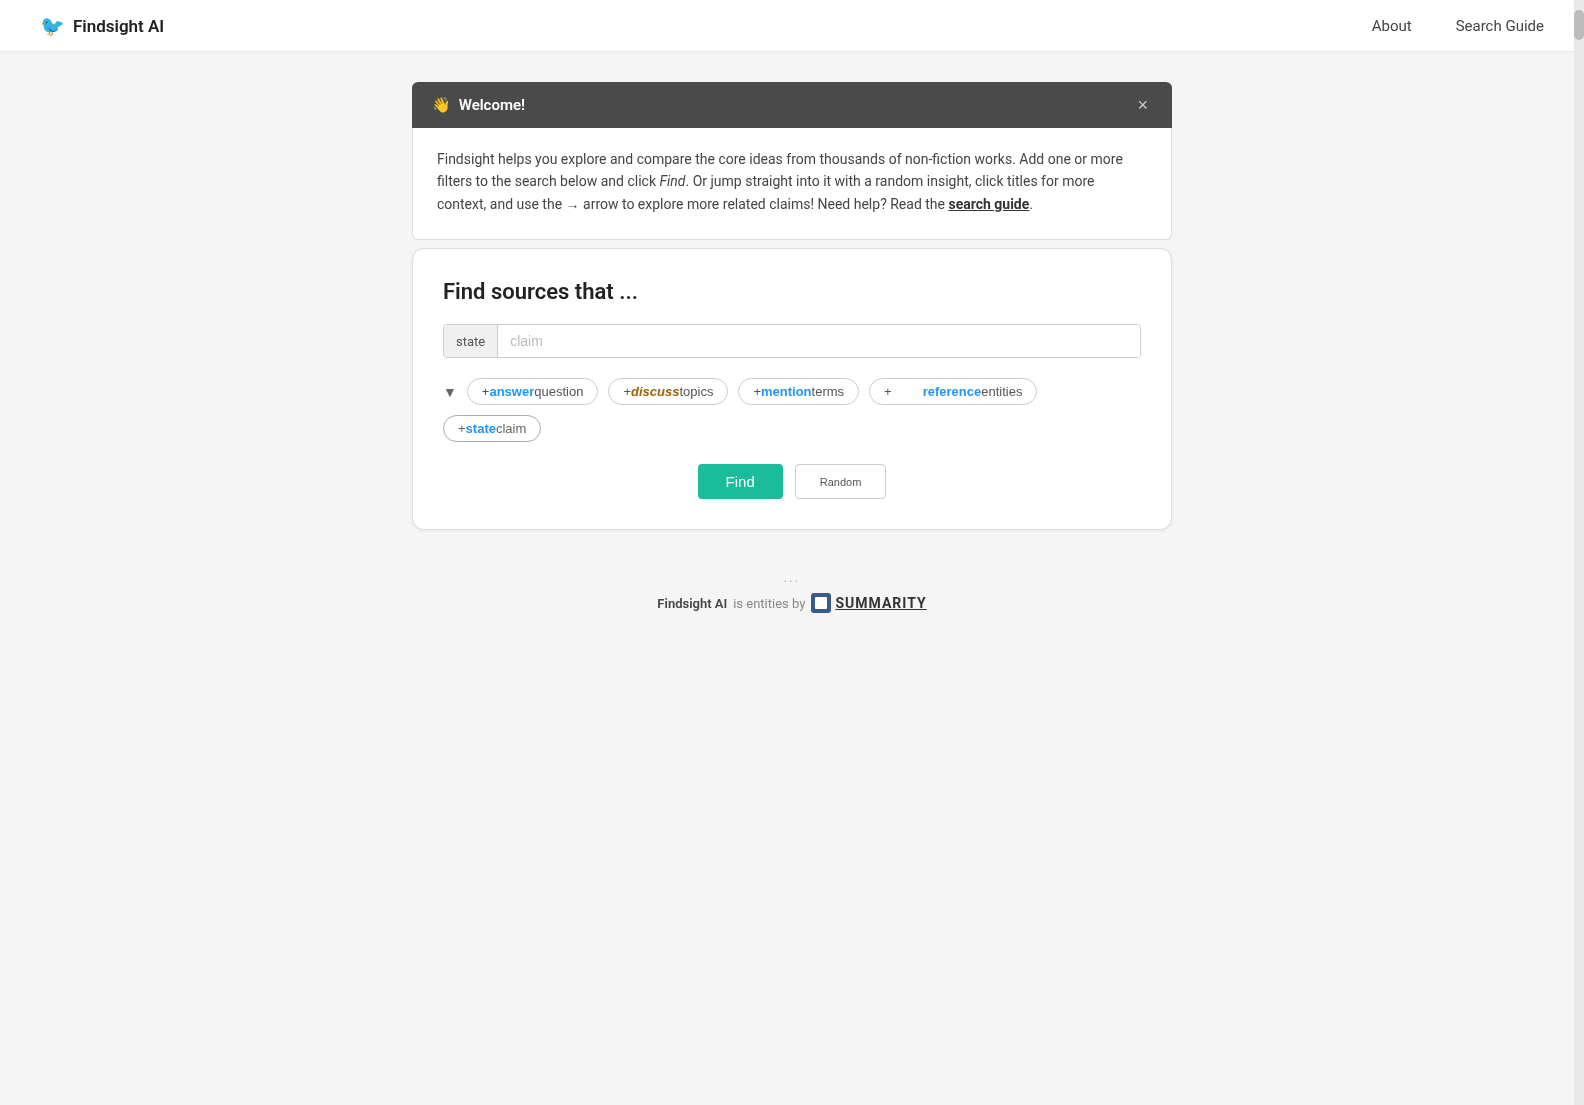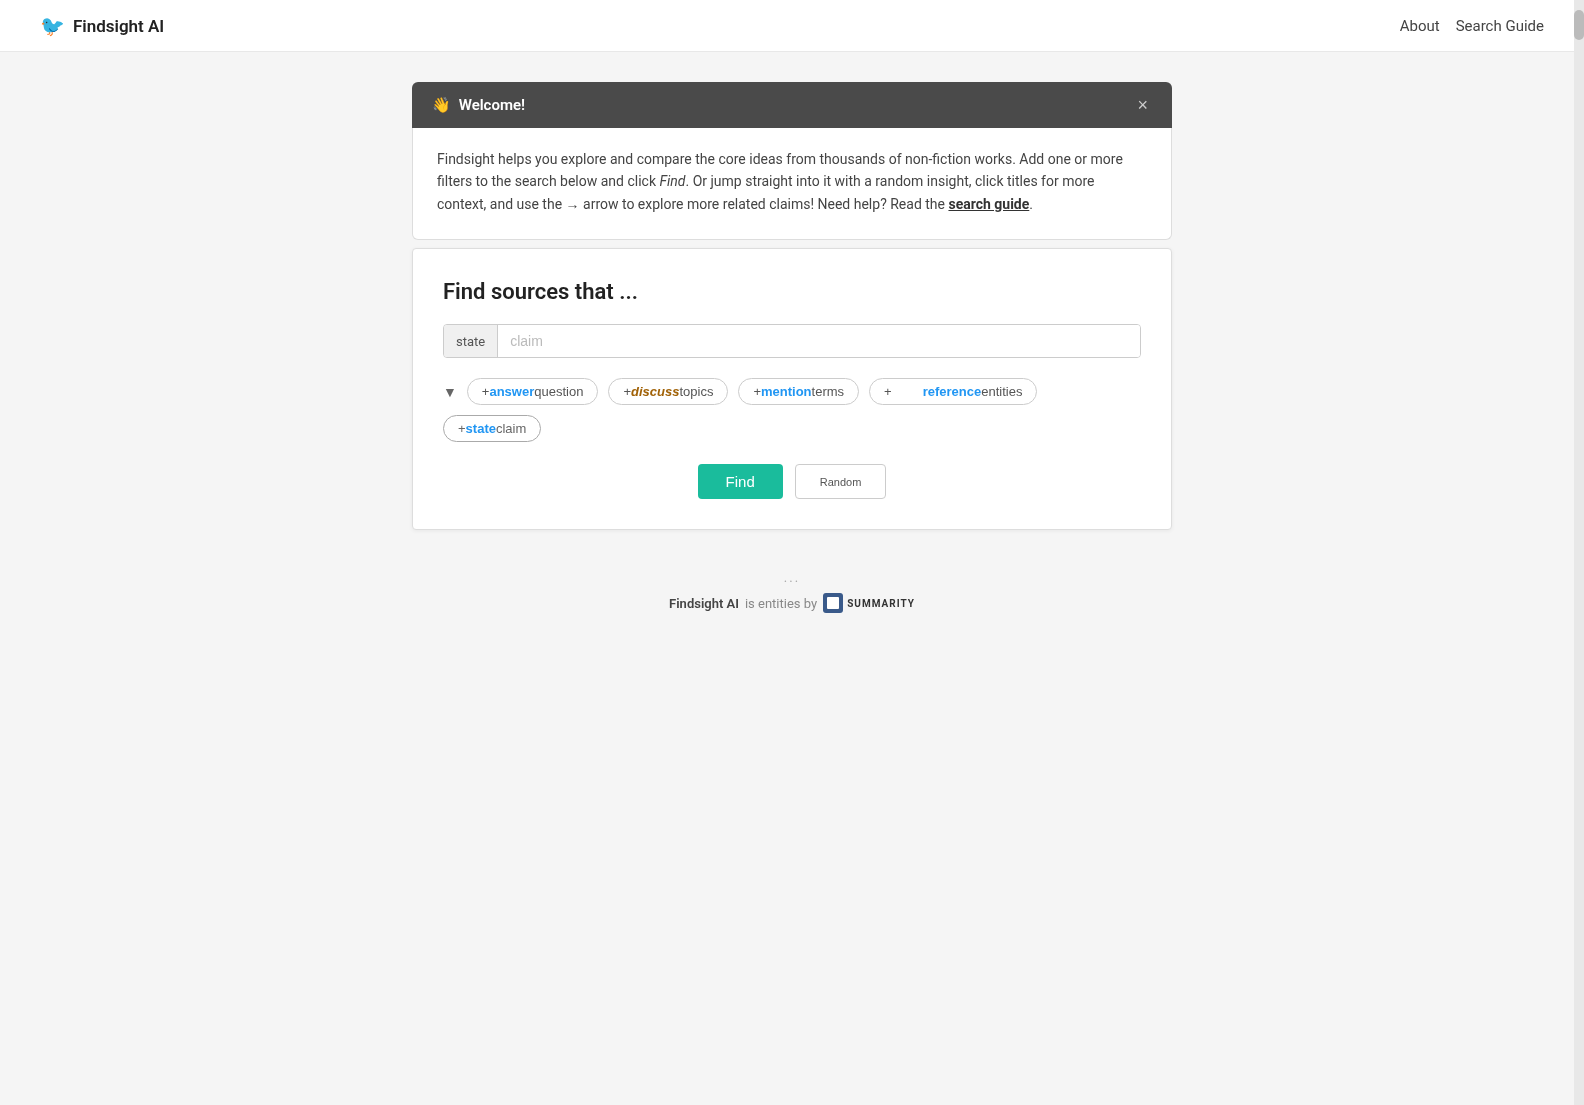--- a/index.html
+++ b/index.html
@@ -35,21 +35,21 @@
       font-weight: 600;
       color: #222;
     }
 
     .nav-brand-icon {
       font-size: 20px;
     }
 
     .nav-links {
       display: flex;
-      gap: 16px;
+      gap: 44px;
       align-items: center;
     }
 
     .nav-link {
       font-size: 15px;
       color: #444;
       text-decoration: none;
       cursor: pointer;
     }
 
@@ -106,21 +106,21 @@
       color: #333;
       font-weight: 700;
       text-decoration: underline;
       cursor: pointer;
     }
 
     
     .search-card {
       background: #fff;
       border: 1px solid #ddd;
-      border-radius: 4px;
+      border-radius: 12px;
       padding: 30px 30px 30px;
       box-shadow: 0 1px 4px rgba(0,0,0,0.06);
     }
 
     .search-heading {
       font-size: 22px;
       font-weight: 600;
       color: #222;
       margin-bottom: 20px;
     }
@@ -250,23 +250,24 @@
     .footer-brand strong {
       color: #444;
       font-weight: 600;
     }
 
     .summarity-logo {
       display: inline-flex;
       align-items: center;
       gap: 4px;
       font-weight: 700;
-      font-size: 10px;
+      font-size: 14px;
       color: #333;
       letter-spacing: 1px;
+      text-decoration: underline;
     }
 
     .summarity-icon {
       display: inline-block;
       width: 20px;
       height: 20px;
       background: #3a5a8a;
       border-radius: 3px;
       position: relative;
     }

